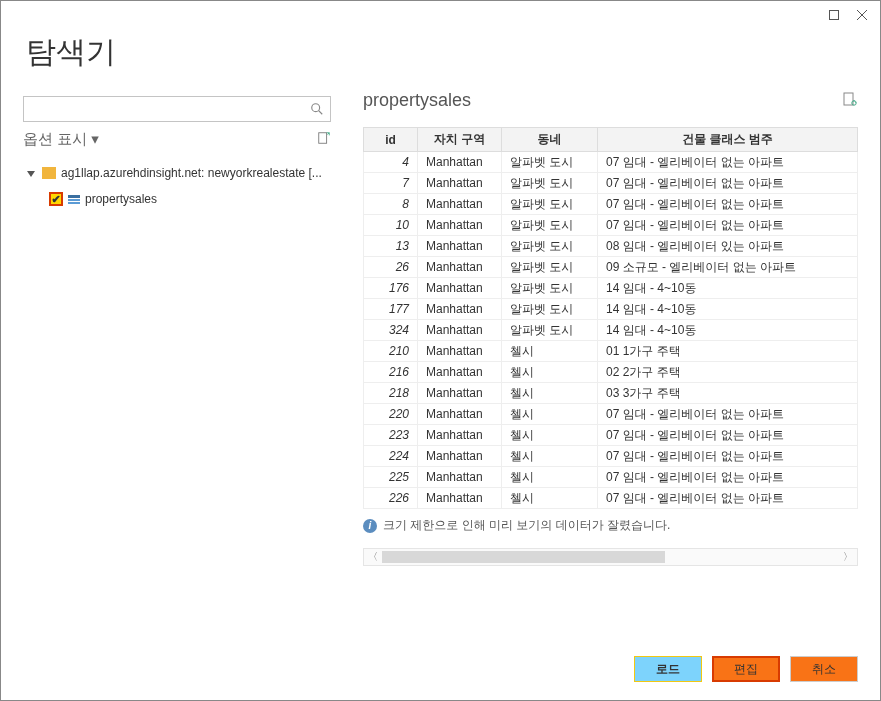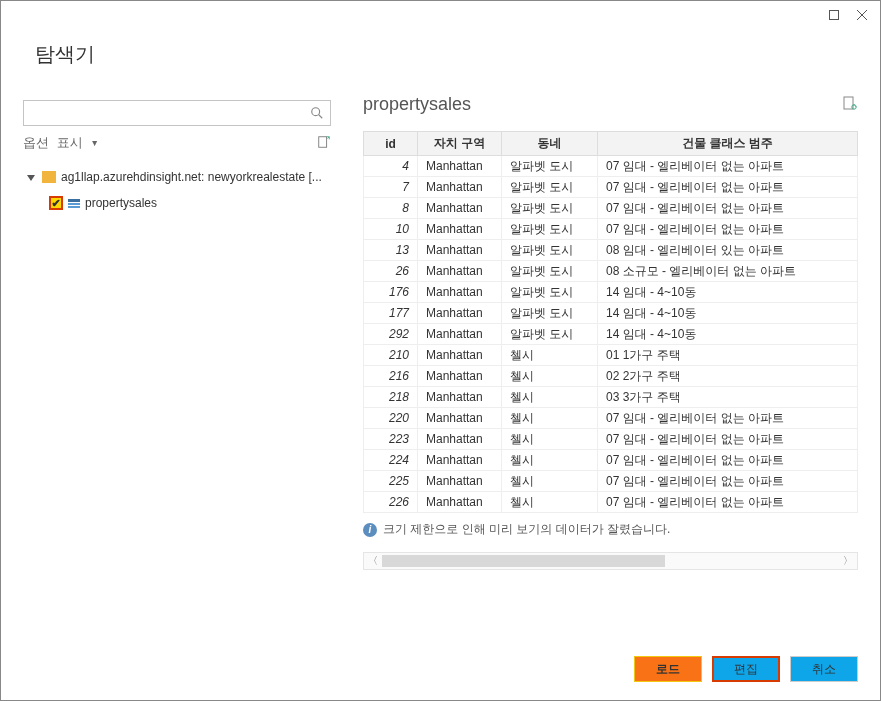--- a/index.html
+++ b/index.html
@@ -31,22 +31,22 @@
     display: flex;
     align-items: center;
     justify-content: center;
     color: #555;
     font-size: 12px;
   }
   .header {
     padding: 0 22px 4px 22px;
   }
   .header h1 {
-    margin: 12px;
-    font-size: 20px;
+    margin: 3px;
+    font-size: 30px;
     font-weight: 400;
     color: #333;
     padding-bottom: 8px;
   }
   .main {
     display: flex;
     flex: 1;
     padding: 0 22px 10px 22px;
     gap: 32px;
     overflow: hidden;
@@ -85,24 +85,23 @@
     color: #888;
   }
   .options-row {
     display: flex;
     justify-content: space-between;
     align-items: center;
     height: 22px;
     color: #555;
   }
   .options-row .opt-toggle {
-    font-size: 13px;
+    font-size: 15px;
     color: #666;
     cursor: pointer;
-    font-family: Liberation Mono, monospace;
   }
   .options-row .refresh-icon {
     color: #666;
   }
   .tree {
     padding-top: 4px;
   }
   .tree-row {
     display: flex;
     align-items: center;
@@ -266,28 +265,28 @@
   .footer {
     display: flex;
     justify-content: flex-end;
     gap: 10px;
     padding: 14px 22px 18px;
   }
   .btn {
     min-width: 68px;
     height: 26px;
     border: 1px solid #ccc;
-    background: #0ea5e9;
+    background: #f97316;
     font-size: 12px;
     text-align: center;
     line-height: 24px;
     padding: 0 12px;
   }
   .btn.primary-y {
-    background: #f97316;
+    background: #7dd3fc;
     border-color: #f2c811;
     font-weight: 600;
   }
   .btn.highlight {
     border: 2px solid #d83b01;
     line-height: 22px;
   }
 </style>
 </head>
 <body>
@@ -416,36 +415,36 @@
               <tr>
                 <td>13</td>
                 <td>Manhattan</td>
                 <td>알파벳 도시</td>
                 <td>08 임대 - 엘리베이터 있는 아파트</td>
               </tr>
               <tr>
                 <td>26</td>
                 <td>Manhattan</td>
                 <td>알파벳 도시</td>
-                <td>08 소규모 - 엘리베이터 없는 아파트</td>
+                <td>09 소규모 - 엘리베이터 없는 아파트</td>
               </tr>
               <tr>
                 <td>176</td>
                 <td>Manhattan</td>
                 <td>알파벳 도시</td>
                 <td>14 임대 - 4~10동</td>
               </tr>
               <tr>
                 <td>177</td>
                 <td>Manhattan</td>
                 <td>알파벳 도시</td>
                 <td>14 임대 - 4~10동</td>
               </tr>
               <tr>
-                <td>292</td>
+                <td>324</td>
                 <td>Manhattan</td>
                 <td>알파벳 도시</td>
                 <td>14 임대 - 4~10동</td>
               </tr>
               <tr>
                 <td>210</td>
                 <td>Manhattan</td>
                 <td>첼시</td>
                 <td>01 1가구 주택</td>
               </tr>

